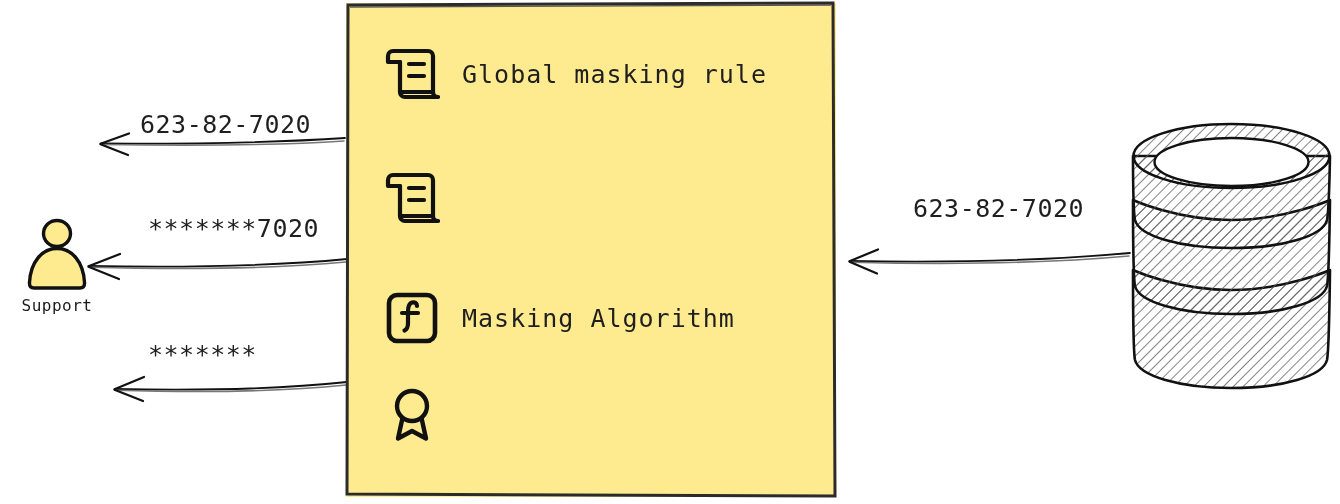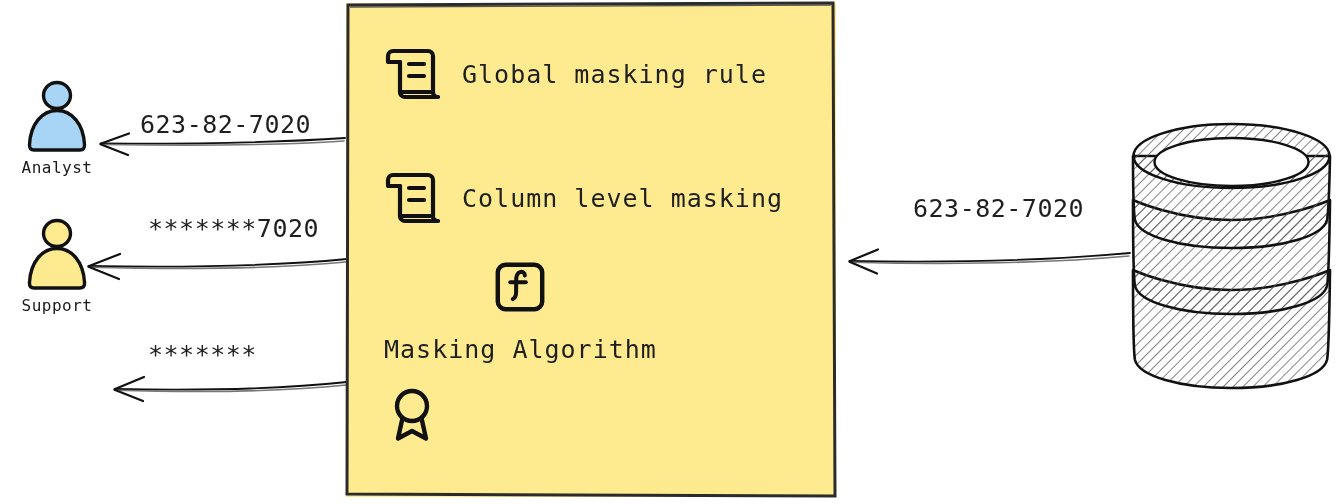--- a/index.html
+++ b/index.html
@@ -102,21 +102,21 @@
   .policy-item {
     position: absolute;
     left: 38px;
     display: flex;
     align-items: center;
     gap: 22px;
     height: 62px;
   }
   .policy-item:nth-child(1) { top: 40px; }
   .policy-item:nth-child(2) { top: 164px; }
-  .policy-item:nth-child(3) { top: 256px; flex-direction: column; }
+  .policy-item:nth-child(3) { top: 284px; }
   .policy-item:nth-child(4) { top: 380px; }
 
   .policy-icon {
     width: 56px;
     height: 58px;
     flex: 0 0 56px;
     display: block;
   }
   .policy-text {
     font-size: 25px;
@@ -135,27 +135,20 @@
     width: 215px;
     height: 280px;
   }
   #datastore svg { display: block; }
 </style>
 </head>
 <body>
 
 <div class="stage">
 
-  <div class="actor" id="actor-analyst">
-    <svg class="actor-icon" viewBox="0 0 78 80">
-      <ellipse cx="39" cy="17.5" rx="13.5" ry="13" fill="#a8d4f5" stroke="#111" stroke-width="3.4"></ellipse>
-      <path d="M39 32.5 C24 32.5 12.5 46 11.5 66.5 C11.2 70.5 13 72 16 72 L62 72 C65 72 66.8 70.5 66.5 66.5 C65.5 46 54 32.5 39 32.5 Z" fill="#a8d4f5" stroke="#111" stroke-width="3.4" stroke-linejoin="round"></path>
-    </svg>
-    <div class="actor-label">Analyst</div>
-  </div>
 
   <div class="flow">
     <div class="flow-label" id="flow-analyst-label">623-82-7020</div>
     <svg class="flow-arrow" id="flow-analyst-arrow" width="252" height="30" viewBox="0 0 252 30">
       <path d="M249 10 C190 14 110 16 5 15.5" fill="none" stroke="#111" stroke-width="1.8" stroke-linecap="round"></path>
       <path d="M248 13 C188 17 108 18 6 16.5" fill="none" stroke="#777" stroke-width="1.6" stroke-linecap="round"></path>
       <path d="M4.5 15.8 L33 5.5" fill="none" stroke="#111" stroke-width="2.2" stroke-linecap="round"></path>
       <path d="M4.5 16.2 L32 27" fill="none" stroke="#111" stroke-width="2.2" stroke-linecap="round"></path>
     </svg>
   </div>
@@ -204,21 +197,20 @@
       </div>
 
       <div class="policy-item">
         <svg class="policy-icon" viewBox="0 0 56 58">
           <path d="M12 6 H44 a5 5 0 0 1 5 5 V47 a5 5 0 0 0 5 5 H21 a5 5 0 0 1 -5 -5 V17" fill="none" stroke="#111" stroke-width="4.2" stroke-linejoin="round" stroke-linecap="round"></path>
           <path d="M16 17 H4 V11 a5 5 0 0 1 5 -5 h3" fill="none" stroke="#111" stroke-width="4.2" stroke-linejoin="round" stroke-linecap="round"></path>
           <path d="M16 47 H49" fill="none" stroke="#111" stroke-width="4.2" stroke-linecap="round"></path>
           <path d="M25 19 H40" fill="none" stroke="#111" stroke-width="4.2" stroke-linecap="round"></path>
           <path d="M25 31 H40" fill="none" stroke="#111" stroke-width="4.2" stroke-linecap="round"></path>
         </svg>
-        <span class="policy-text">Column level masking</span>
       </div>
 
       <div class="policy-item">
         <svg class="policy-icon" viewBox="0 0 56 58">
           <rect x="5" y="6" width="46" height="46" rx="8" ry="8" fill="none" stroke="#111" stroke-width="4.6"></rect>
           <path d="M33 17 C33 14 30.5 12.8 28 13.6 C25 14.6 24 18 24 22.5 V34 C24 38 23 40.5 20.5 41.5" fill="none" stroke="#111" stroke-width="4.2" stroke-linecap="round"></path>
           <path d="M18 24 H34" fill="none" stroke="#111" stroke-width="4.2" stroke-linecap="round"></path>
         </svg>
         <span class="policy-text">Masking Algorithm</span>
       </div>

